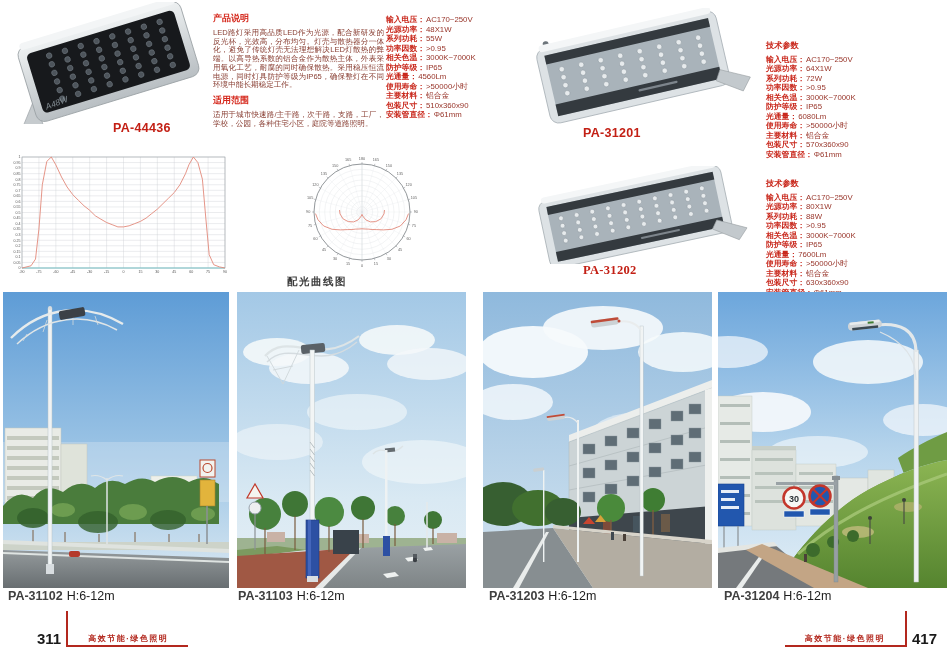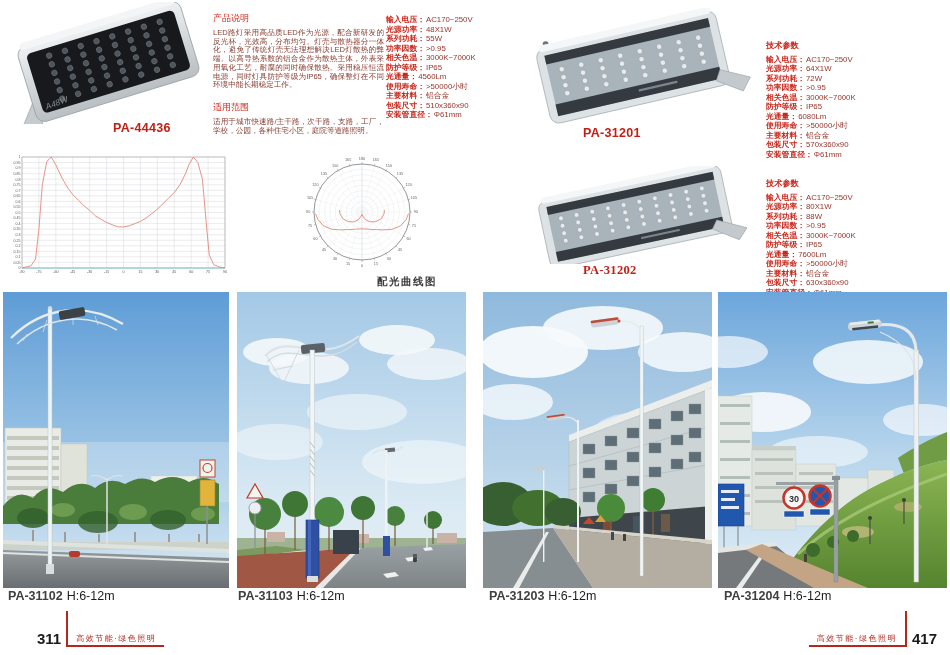--- a/index.html
+++ b/index.html
@@ -7,51 +7,51 @@
         font-family:"Liberation Sans","DejaVu Sans",sans-serif;}
   svg{display:block;}
   .prod1{position:absolute;left:2px;top:2px;width:205px;height:122px;}
   .prod2{position:absolute;left:513px;top:8px;width:250px;height:116px;}
   .prod3{position:absolute;left:516px;top:166px;width:246px;height:98px;}
   .model-label{position:absolute;font-size:12.5px;font-weight:bold;color:#c32015;letter-spacing:.3px;}
   .lbl-31101{left:113px;top:121px;}
   .lbl-31201{left:583px;top:126px;}
   .lbl-31202{left:583px;top:263px;font-family:Liberation Serif, serif;}
   .desc{position:absolute;left:213px;top:12px;width:171px;}
-  .sec-title{font-size:9px;font-weight:normal;color:#d5281c;margin:0 0 4px;}
+  .sec-title{font-size:9px;font-weight:bold;color:#d5281c;margin:0 0 4px;}
   .sec-body{font-size:7.6px;line-height:8.7px;color:#8a4035;margin:0;text-align:justify;}
-  .mt{margin-top:11px;}
+  .mt{margin-top:4px;}
   .specs{position:absolute;}
   .specs-1{left:386px;top:14px;width:150px;}
   .specs-2{left:766px;top:40px;width:180px;}
   .specs-3{left:766px;top:178px;width:180px;}
   .spec-title{font-size:8.2px;font-weight:bold;color:#c9281c;margin:0 0 2.5px;}
   .spec-row{display:flex;align-items:baseline;height:9.5px;font-size:7.8px;}
   .spec-label{color:#c9281c;font-weight:bold;white-space:nowrap;}
   .spec-value{color:#98352a;margin-left:1px;white-space:nowrap;}
   .dist-chart{position:absolute;left:8px;top:152px;width:220px;height:126px;}
   .polar-chart{position:absolute;left:287px;top:154px;width:150px;height:118px;}
-  .polar-caption{position:absolute;left:287px;top:275px;width:150px;text-align:right;
+  .polar-caption{position:absolute;left:287px;top:275px;width:150px;text-align:left;
                  font-size:10.5px;font-weight:bold;color:#3b3b3b;letter-spacing:1.5px;}
   .photo{position:absolute;top:292px;height:296px;margin:0;}
   .photo svg{width:100%;height:100%;}
   .ph1{left:3px;width:226px;}
   .ph2{left:237px;width:229px;}
   .ph3{left:483px;width:229px;}
   .ph4{left:718px;width:229px;}
   .photo-cap{position:absolute;top:589px;font-size:12.5px;color:#1d1d1d;white-space:nowrap;}
   .photo-cap b{color:#404040;font-weight:bold;margin-right:4px;}
   .cap1{left:8px;}.cap2{left:238px;}.cap3{left:489px;}.cap4{left:724px;}
   .footer{position:absolute;top:611px;display:flex;align-items:flex-end;margin-left:22px;}
   .footer-left{left:10px;}
   .footer-right{right:8px;}
   .page-num{font-size:15px;font-weight:bold;color:#1a1a1a;line-height:16px;padding:0 5px;}
   .footer-divider{width:2px;height:36px;background:#b3281e;}
-  .footer-slogan{font-size:8px;font-weight:normal;color:#b3281e;letter-spacing:1.5px;
-                 padding:4px 8px 2px;border-bottom:2px solid #b3281e;line-height:8px;}
+  .footer-slogan{font-size:8px;font-weight:bold;color:#b3281e;letter-spacing:1.5px;
+                 padding:4px 20px 2px;border-bottom:2px solid #b3281e;line-height:8px;}
 </style>
 </head>
 <body>
 
 <div class="page">
 
   <svg class="prod1" viewBox="0 0 205 122">
     <defs>
       <linearGradient id="mslv" x1="0" y1="0" x2="0" y2="1">
         <stop offset="0" stop-color="#eef1f2"></stop>

